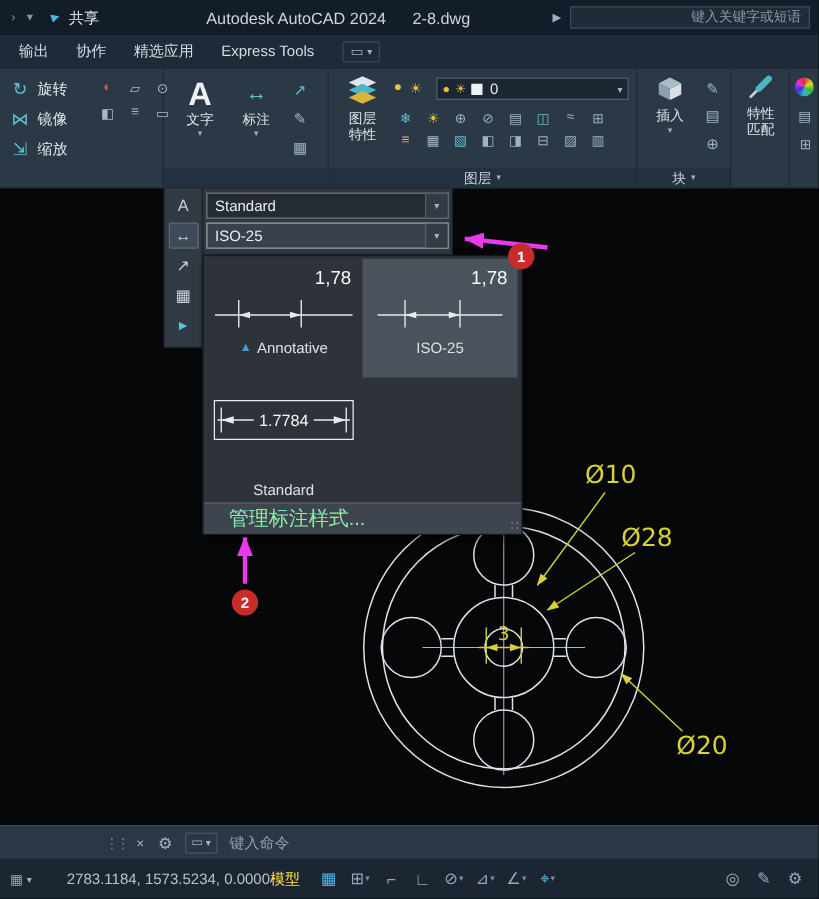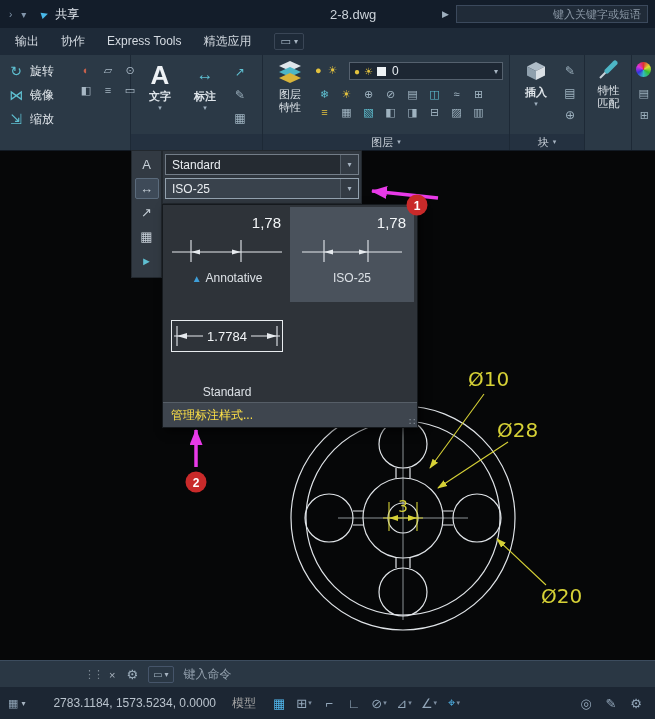--- a/index.html
+++ b/index.html
@@ -46,21 +46,21 @@
   .tool-row{display:flex;align-items:center;gap:5px;height:22px;padding-left:2px;}
   .t-icon{width:18px;text-align:center;color:#5fc0d2;font-size:14px;}
   .t-label{font-size:12px;color:#e3e8ed;}
   .mini-grid{position:absolute;left:78px;top:9px;display:grid;grid-template-columns:repeat(3,16px);
     gap:7px 6px;text-align:center;}
   .mg{font-size:11px;color:#a8b8c5;}
   .mg:first-child{color:#c7604c;}
   .big-tool{position:absolute;text-align:center;}
   .bt-icon-a{font-size:26px;font-weight:bold;color:#eef2f5;line-height:30px;height:30px;}
   .bt-icon-dim{font-size:17px;color:#5fc0d2;line-height:30px;height:30px;}
-  .bt-label{font-size:11px;color:#dfe5ea;line-height:13px;font-weight:bold;}
+  .bt-label{font-size:11px;color:#dfe5ea;line-height:13px;}
   .bt-label2 div{font-size:11px;color:#dfe5ea;line-height:13px;}
   .bt-caret{font-size:7px;color:#9fb0bf;line-height:9px;}
   #bt-text{left:8px;top:5px;width:42px;}
   #bt-dim{left:54px;top:5px;width:40px;}
   .anno-minis{position:absolute;left:98px;top:10px;display:flex;flex-direction:column;gap:9px;width:22px;text-align:center;}
   .anno-minis span{font-size:12px;color:#9fb3c0;}
   .anno-minis span:first-child{color:#5fc0d2;}
   #bt-layerprops{left:6px;top:5px;width:42px;}
   .bulb-pre{position:absolute;left:52px;top:9px;display:flex;gap:6px;}
   .bulb-pre span{font-size:11px;color:#e3c23e;}
@@ -109,22 +109,22 @@
   #gc-std{left:2px;top:99px;gap:20px;}
   .gsample{position:relative;width:116px;height:60px;margin-top:3px;}
   .gval{position:absolute;color:#f2f5f7;font-size:15px;}
   .gval.tr{right:4px;top:4px;}
   .glabel{font-size:12px;color:#dce1e6;margin-top:1px;display:flex;gap:4px;align-items:center;}
   .ann-badge{color:#3e9fd9;font-size:10px;}
   .std-box{position:absolute;left:2px;top:13px;width:112px;height:32px;border:1px solid #e8ecef;box-sizing:border-box;}
   .gval.ctr{left:0;right:0;top:50%;transform:translateY(-50%);text-align:center;font-size:13px;}
   .gval.ctr span{background:#2e3339;padding:0 4px;}
   .manage-row{position:absolute;left:0;right:0;bottom:0;height:25px;background:#3e454e;
-    border-top:1px solid #565e67;display:flex;align-items:center;padding-left:8px;
-    font-size:12px;color:#fde047;box-sizing:border-box;}
+    border-top:1px solid #565e67;display:flex;align-items:center;padding-left:20px;
+    font-size:16px;color:#86efac;box-sizing:border-box;}
   .grip{position:absolute;right:3px;bottom:0px;color:#8b959f;font-size:10px;letter-spacing:-1px;}
 
   
   .overlay{position:absolute;left:0;top:0;z-index:60;pointer-events:none;}
 
   
   .cmdbar{position:absolute;top:660px;left:0;right:0;height:27px;background:#2a3744;
     border-top:1px solid #3c4c5e;display:flex;align-items:center;font-size:12px;z-index:20;}
   .cmd-grip{margin-left:84px;color:#7c8894;font-size:11px;letter-spacing:-2px;}
   .cmd-close{margin-left:7px;color:#aab4bf;font-size:11px;}
@@ -132,52 +132,53 @@
   .cmd-recent{margin-left:10px;display:flex;align-items:center;gap:2px;color:#9fb0be;
     border:1px solid #46556a;padding:0 4px;height:15px;border-radius:2px;font-size:10px;}
   .cmd-prompt{margin-left:10px;color:#93a0ad;}
   .cmd-watermark{position:absolute;right:10px;color:#a3aeba;font-size:13px;}
 
   
   .statusbar{position:absolute;top:687px;left:0;right:0;height:32px;background:#1c2633;
     display:flex;align-items:center;font-size:12px;color:#b7c1cc;z-index:20;}
   .sb-left{margin-left:8px;display:flex;gap:3px;align-items:center;color:#8da0b2;font-size:11px;}
   .sb-coords{margin-left:28px;color:#b9c3cd;}
-  .sb-model{margin-left:16px;color:#a3a3a3;}
+  .sb-model{color:#fde047;}
   .sb-icons{display:flex;margin-left:12px;gap:3px;align-items:center;}
   .sb-right{margin-left:auto;margin-right:8px;display:flex;gap:3px;align-items:center;}
   .sbi{min-width:22px;height:22px;display:flex;align-items:center;justify-content:center;
     gap:1px;color:#93a7ba;font-size:13px;border-radius:2px;}
   .sbi.active{color:#4fb3e8;}
   .sbi .c{font-size:7px;color:#7d8da0;}
 </style>
 </head>
 <body>
 
 <div class="app">
 
   <div class="titlebar">
     <span class="tbg">›</span>
     <span class="tbg">▾</span>
     <div class="share">
       <span class="plane">►</span>
       <span>共享</span>
     </div>
+    <span class="app-title">Autodesk AutoCAD 2024</span>
     <span class="doc-name">2-8.dwg</span>
     <div class="search-wrap">
       <span class="playg">▶</span>
       <input class="search-input" type="text" placeholder="键入关键字或短语" style="">
     </div>
   </div>
 
   <div class="menubar">
     <span class="mtab">输出</span>
     <span class="mtab">协作</span>
+    <span class="mtab">精选应用</span>
     <span class="mtab">Express Tools</span>
-    <span class="mtab">精选应用</span>
     <div class="menu-extra">
       <span>▭</span>
       <span class="caret">▾</span>
     </div>
   </div>
 
   <div class="ribbon">
 
     <div class="rpanel" id="p-modify">
       <div class="tools">

